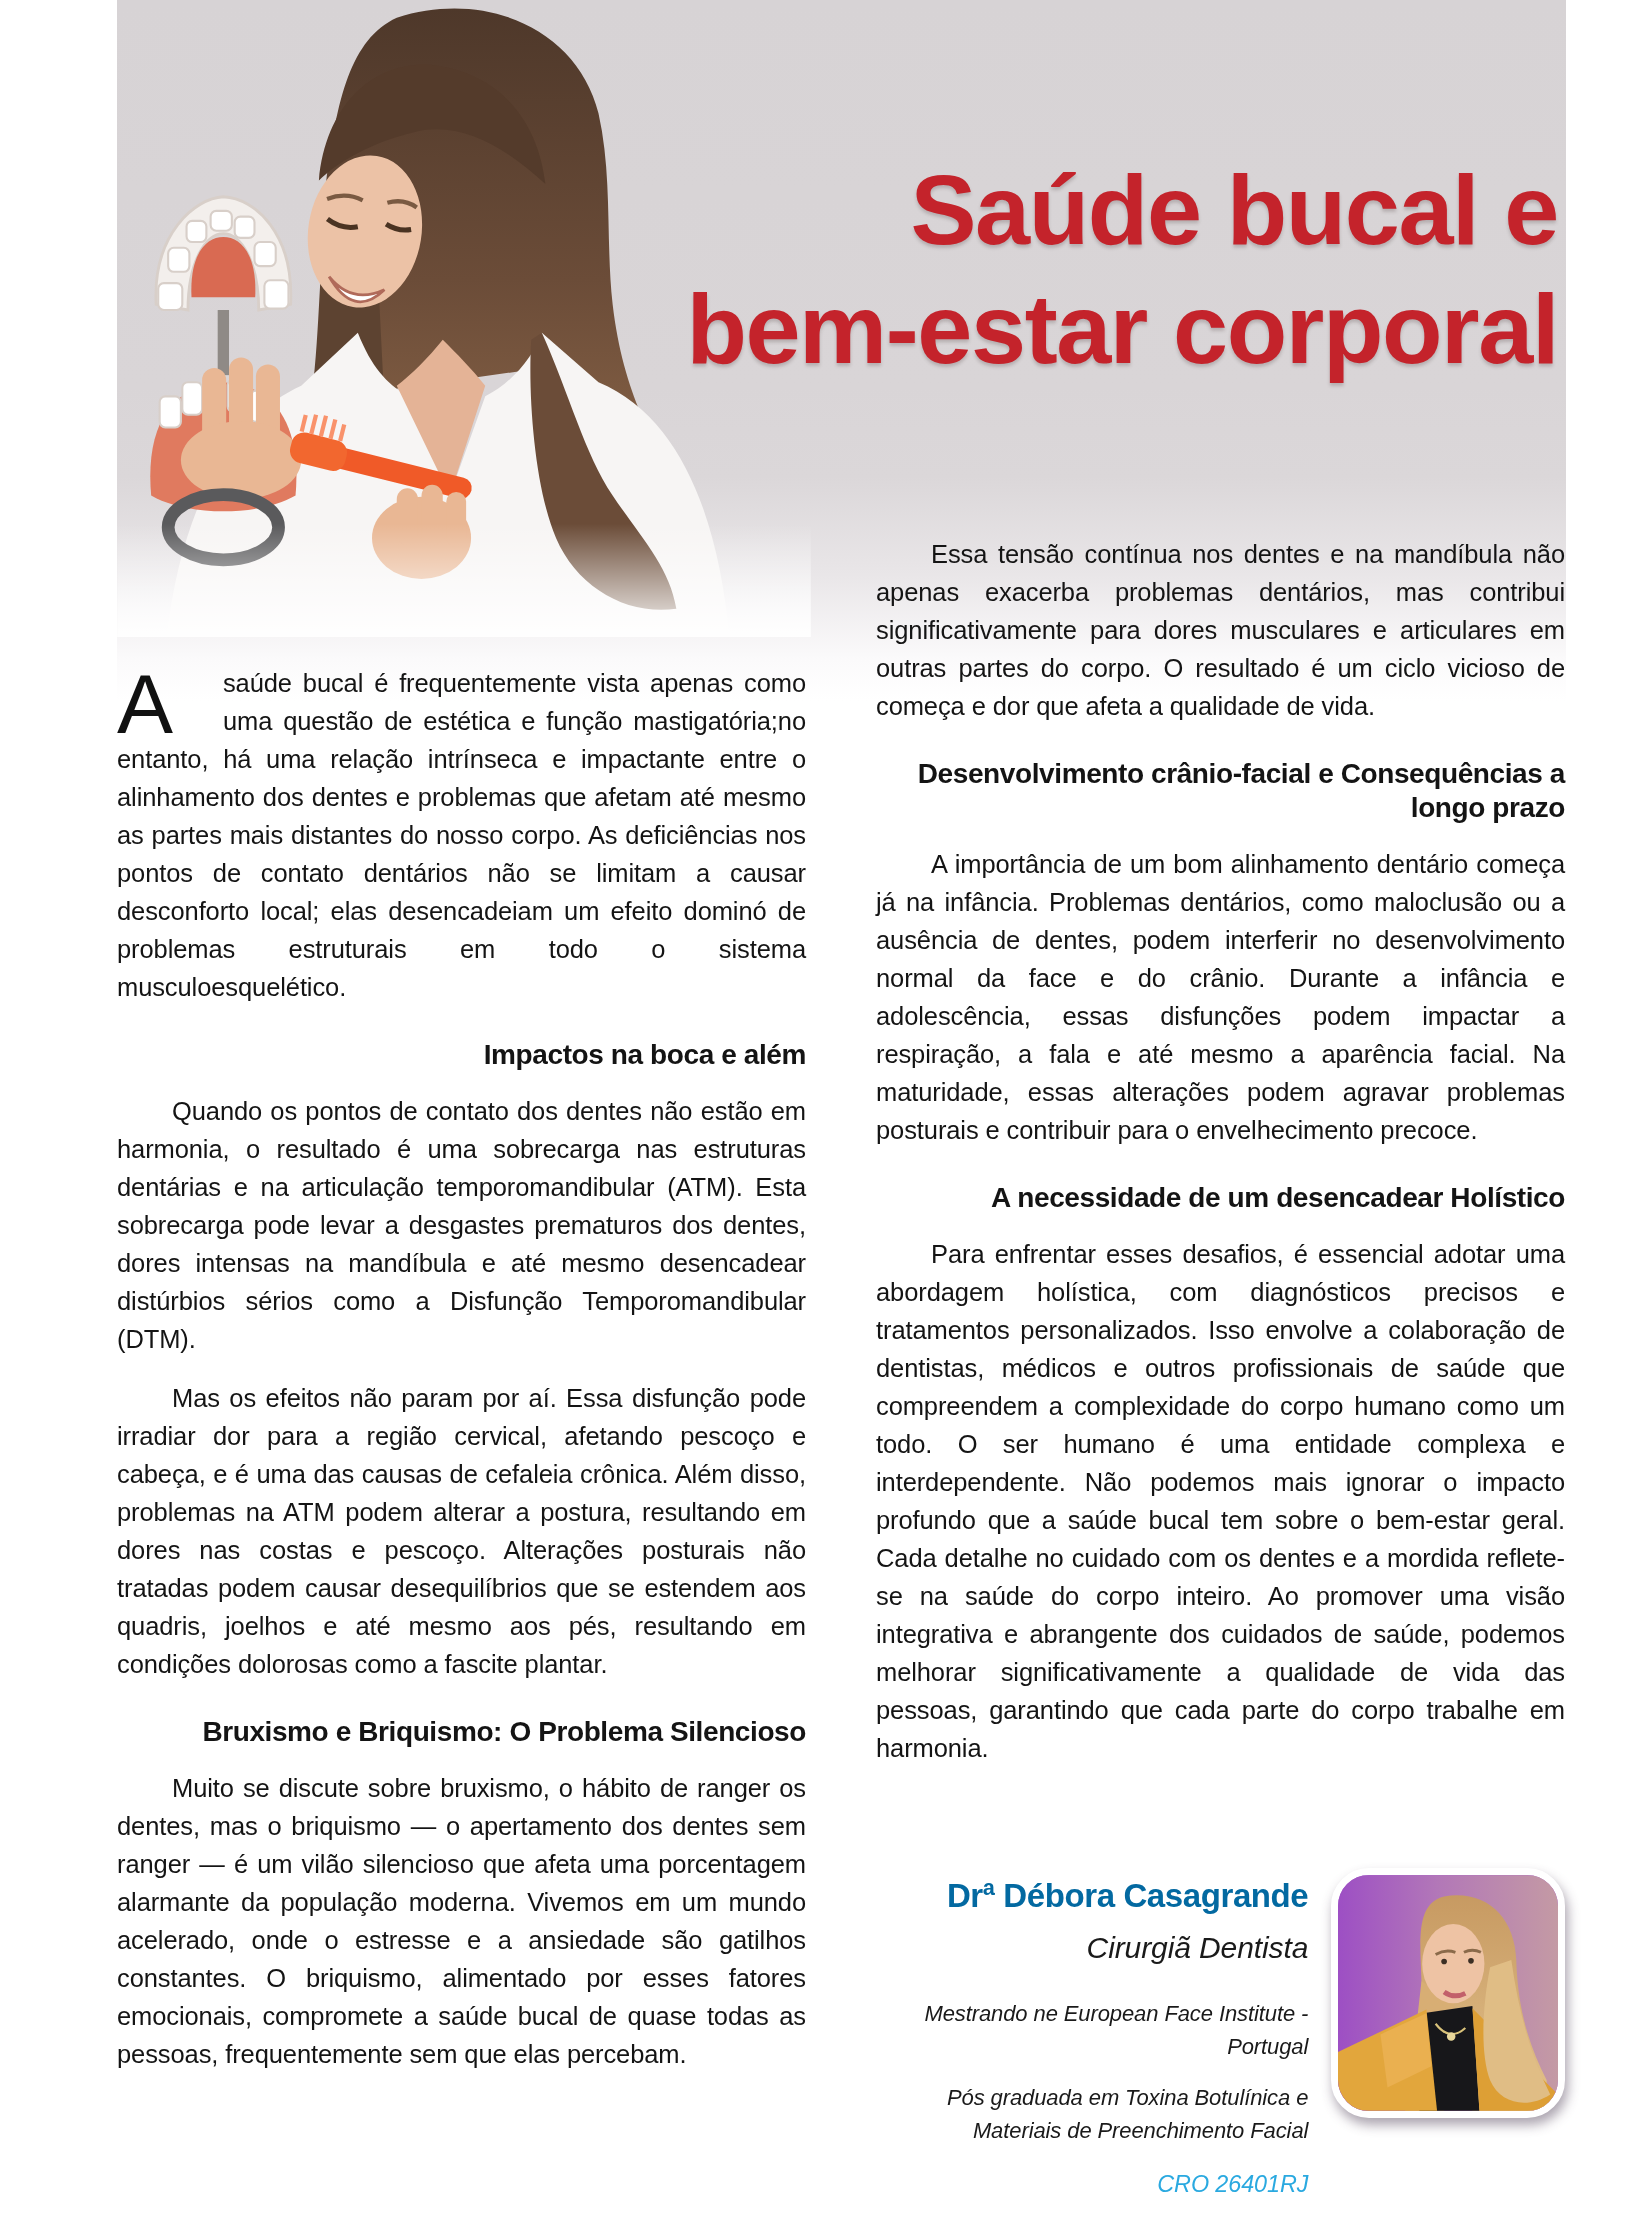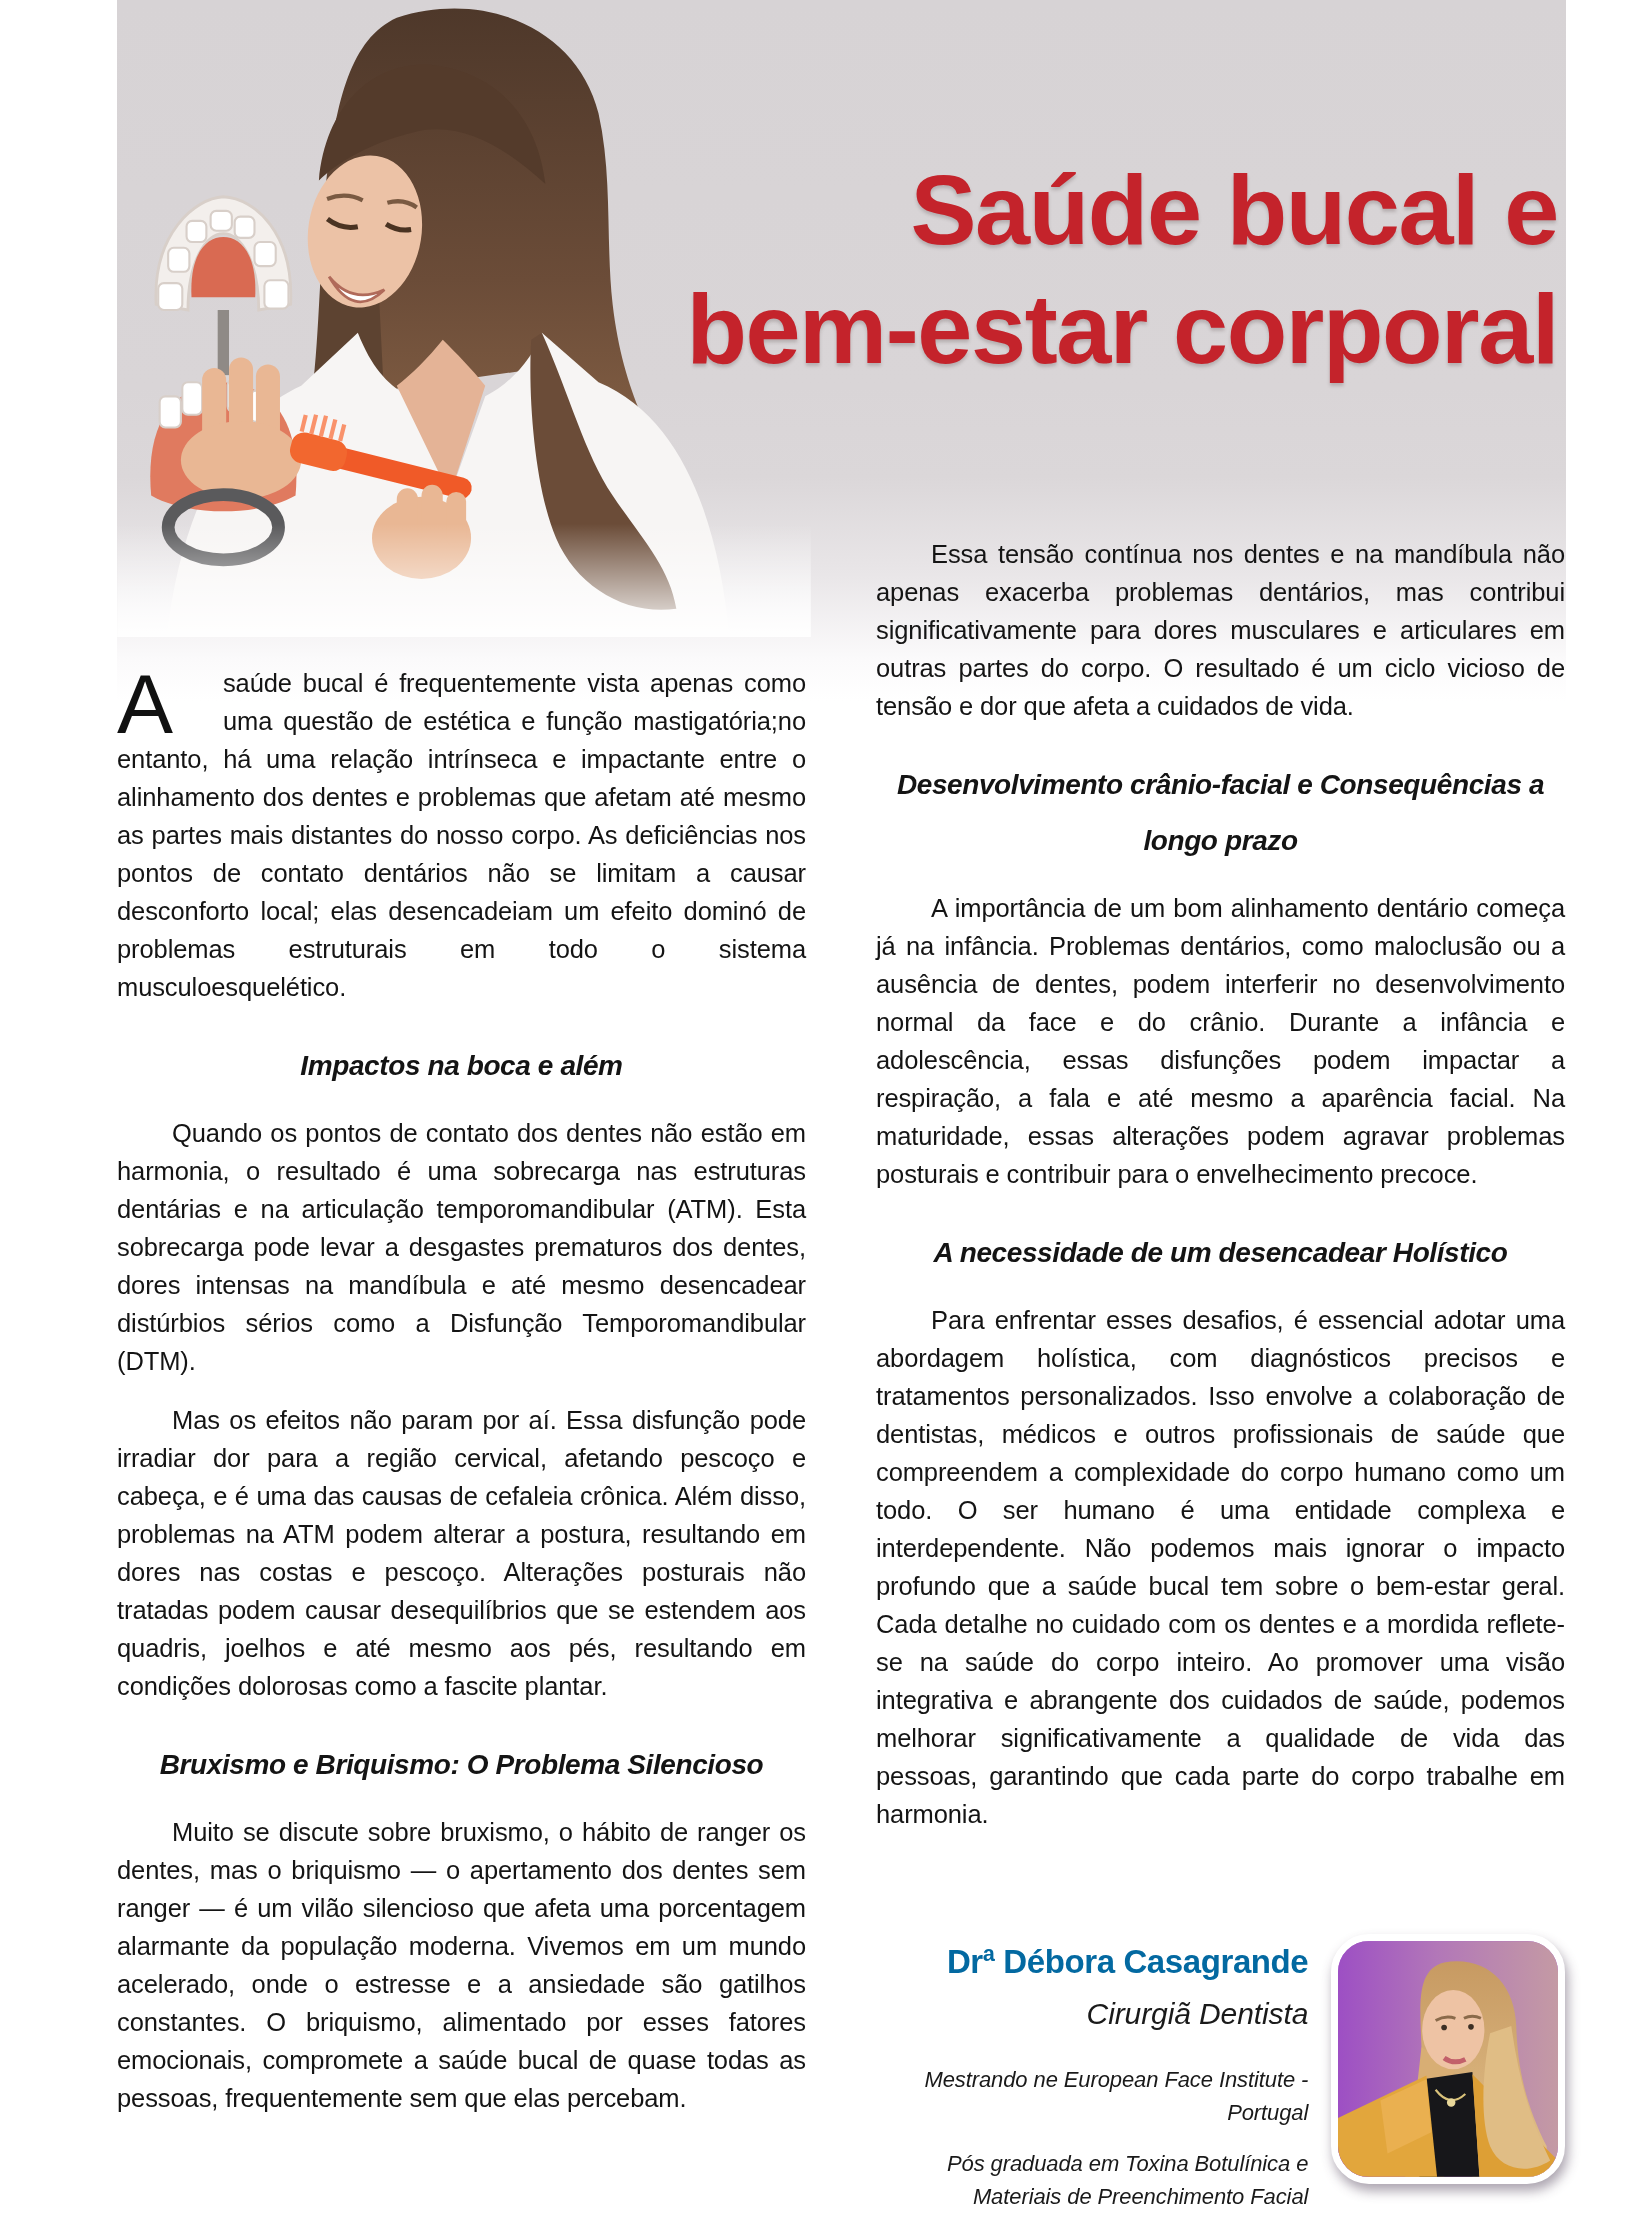--- a/index.html
+++ b/index.html
@@ -16,22 +16,22 @@
          color:#c4232b;font-weight:bold;font-size:99px;line-height:119px;
          letter-spacing:-1.4px;text-shadow:0 2.8px 3.5px rgba(60,40,40,0.22);white-space:nowrap;}
 
   
   .col{position:absolute;width:689px;text-align:justify;
        font-size:25.5px;line-height:38px;letter-spacing:-0.1px;}
   .col-left{left:117px;top:664px;}
   .col-right{left:876px;top:535px;}
   .col p{margin:0 0 21px 0;}
   .col p.ind{text-indent:55px;}
-  .col h2{font-size:28px;line-height:56px;font-weight:bold;letter-spacing:-0.4px;
-          margin:32px 0 20px 0;text-align:center;font-style:italic;}
+  .col h2{font-size:28px;line-height:34px;font-weight:bold;letter-spacing:-0.4px;
+          margin:32px 0 20px 0;text-align:right;}
   .dropcap{float:left;font-size:84px;line-height:62px;padding:8.5px 50px 0 0;
            font-weight:400;color:#111;}
 
   
   .bio{display:flex;justify-content:flex-end;align-items:flex-start;gap:22.7px;margin-top:101px;}
   .bio-text{width:397px;text-align:right;padding-top:8.5px;}
   .bio-name{font-size:33px;font-weight:bold;letter-spacing:-0.4px;margin-bottom:14px;color:#0369a1;}
   .bio-role{font-size:30px;font-style:italic;margin-bottom:30px;color:#1a1a1a;}
   .bio-cred{font-size:22px;font-style:italic;line-height:33px;margin-bottom:18.4px;color:#1a1a1a;}
   .bio-cro{font-size:23.4px;font-style:italic;color:#2aa9e0;}
@@ -144,21 +144,21 @@
   <div class="col col-left">
     <p><span class="dropcap">A</span><span>saúde bucal é frequentemente vista apenas como uma questão de estética e função mastigatória;no entanto, há uma relação intrínseca e impactante entre o alinhamento dos dentes e problemas que afetam até mesmo as partes mais distantes do nosso corpo. As deficiências nos pontos de contato dentários não se limitam a causar desconforto local; elas desencadeiam um efeito dominó de problemas estruturais em todo o sistema musculoesquelético.</span></p>
     <h2>Impactos na boca e além</h2>
     <p class="ind">Quando os pontos de contato dos dentes não estão em harmonia, o resultado é uma sobrecarga nas estruturas dentárias e na articulação temporomandibular (ATM). Esta sobrecarga pode levar a desgastes prematuros dos dentes, dores intensas na mandíbula e até mesmo desencadear distúrbios sérios como a Disfunção Temporomandibular (DTM).</p>
     <p class="ind">Mas os efeitos não param por aí. Essa disfunção pode irradiar dor para a região cervical, afetando pescoço e cabeça, e é uma das causas de cefaleia crônica. Além disso, problemas na ATM podem alterar a postura, resultando em dores nas costas e pescoço. Alterações posturais não tratadas podem causar desequilíbrios que se estendem aos quadris, joelhos e até mesmo aos pés, resultando em condições dolorosas como a fascite plantar.</p>
     <h2>Bruxismo e Briquismo: O Problema Silencioso</h2>
     <p class="ind">Muito se discute sobre bruxismo, o hábito de ranger os dentes, mas o briquismo — o apertamento dos dentes sem ranger — é um vilão silencioso que afeta uma porcentagem alarmante da população moderna. Vivemos em um mundo acelerado, onde o estresse e a ansiedade são gatilhos constantes. O briquismo, alimentado por esses fatores emocionais, compromete a saúde bucal de quase todas as pessoas, frequentemente sem que elas percebam.</p>
   </div>
 
   <div class="col col-right">
-    <p class="ind">Essa tensão contínua nos dentes e na mandíbula não apenas exacerba problemas dentários, mas contribui significativamente para dores musculares e articulares em outras partes do corpo. O resultado é um ciclo vicioso de tensão e dor que afeta a cuidados de vida.</p>
+    <p class="ind">Essa tensão contínua nos dentes e na mandíbula não apenas exacerba problemas dentários, mas contribui significativamente para dores musculares e articulares em outras partes do corpo. O resultado é um ciclo vicioso de começa e dor que afeta a qualidade de vida.</p>
     <h2>Desenvolvimento crânio-facial e Consequências a longo prazo</h2>
     <p class="ind">A importância de um bom alinhamento dentário começa já na infância. Problemas dentários, como maloclusão ou a ausência de dentes, podem interferir no desenvolvimento normal da face e do crânio. Durante a infância e adolescência, essas disfunções podem impactar a respiração, a fala e até mesmo a aparência facial. Na maturidade, essas alterações podem agravar problemas posturais e contribuir para o envelhecimento precoce.</p>
     <h2>A necessidade de um desencadear Holístico</h2>
     <p class="ind">Para enfrentar esses desafios, é essencial adotar uma abordagem holística, com diagnósticos precisos e tratamentos personalizados. Isso envolve a colaboração de dentistas, médicos e outros profissionais de saúde que compreendem a complexidade do corpo humano como um todo. O ser humano é uma entidade complexa e interdependente. Não podemos mais ignorar o impacto profundo que a saúde bucal tem sobre o bem-estar geral. Cada detalhe no cuidado com os dentes e a mordida reflete-se na saúde do corpo inteiro. Ao promover uma visão integrativa e abrangente dos cuidados de saúde, podemos melhorar significativamente a qualidade de vida das pessoas, garantindo que cada parte do corpo trabalhe em harmonia.</p>
 
     <div class="bio">
       <div class="bio-text">
         <div class="bio-name">Drª Débora Casagrande</div>
         <div class="bio-role">Cirurgiã Dentista</div>
         <div class="bio-cred">Mestrando ne European Face Institute - Portugal</div>

